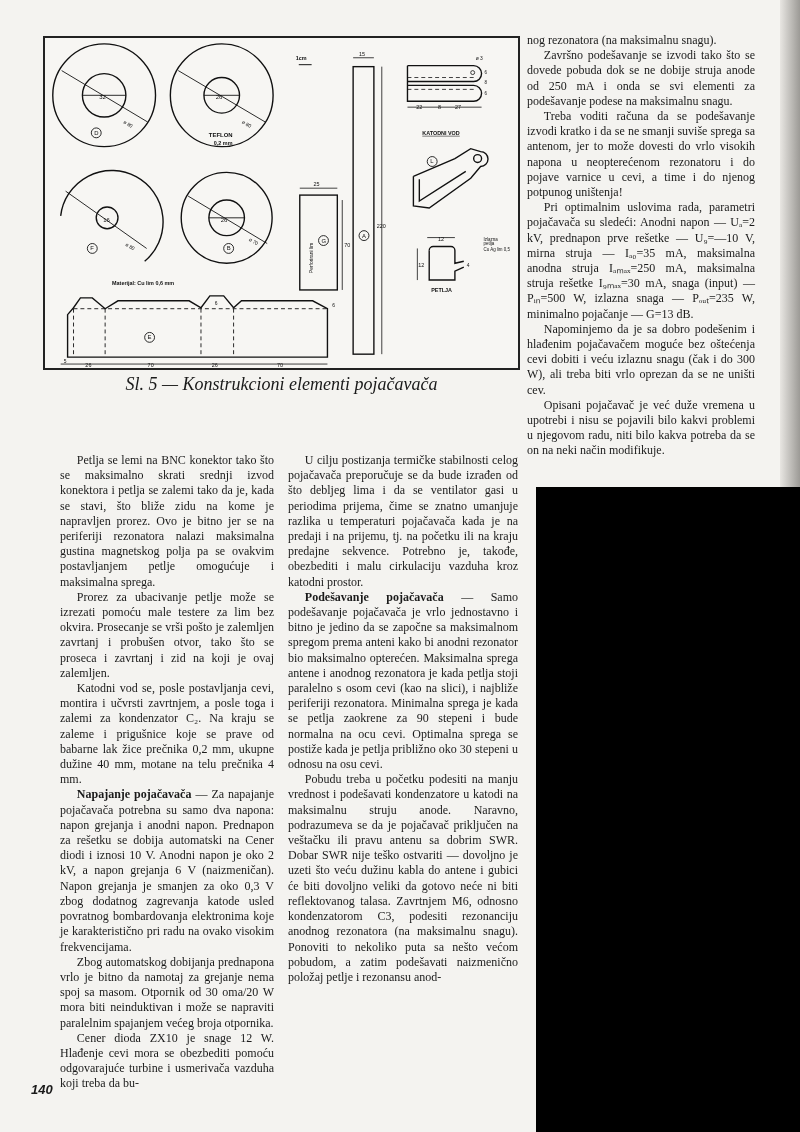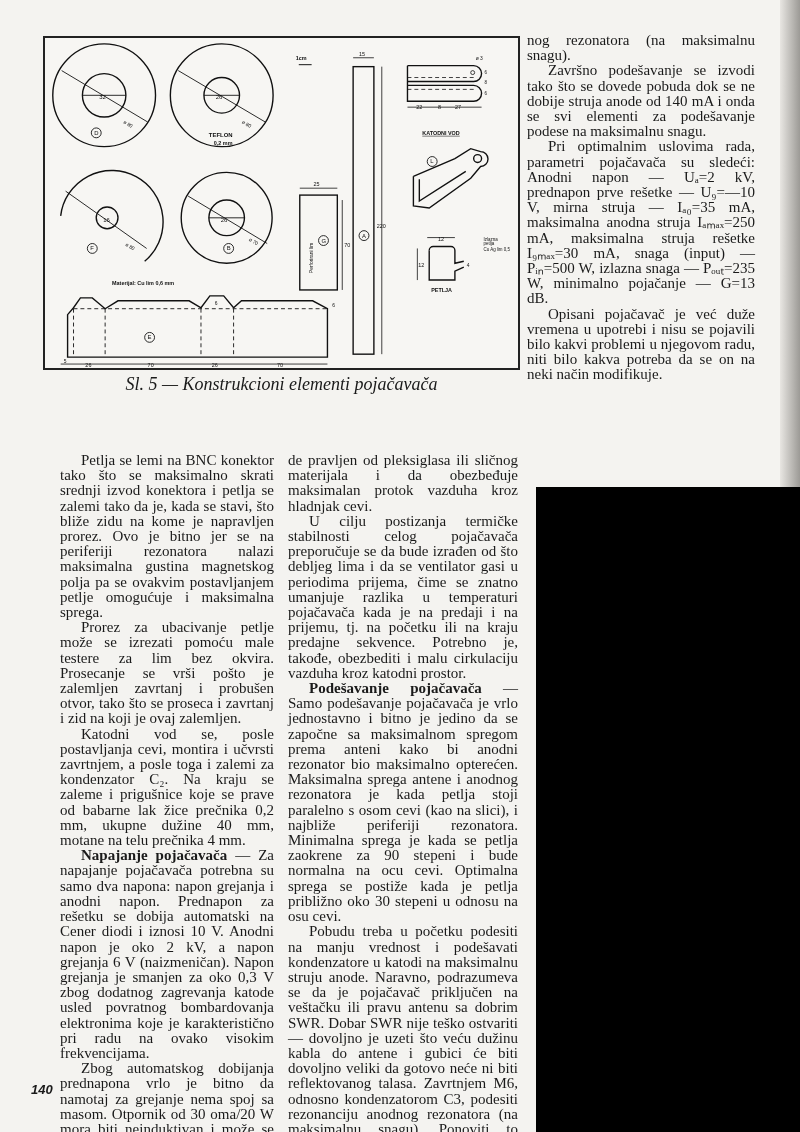--- a/index.html
+++ b/index.html
@@ -13,21 +13,21 @@
     position: absolute; left: 43px; top: 36px; width: 477px; height: 334px;
     border: 2px solid #222; box-sizing: border-box; background: #f7f6f3;
   }
   .figure-frame svg { position: absolute; left: 0; top: 0; width: 100%; height: 100%; }
   .caption {
     position: absolute; left: 43px; top: 374px; width: 477px; text-align: center;
     font-style: italic; font-size: 18px; font-family: "Liberation Serif", serif;
   }
   .col {
     position: absolute; font-family: "Liberation Serif", serif;
-    font-size: 15px; line-height: 15.2px; text-align: justify;
+    font-size: 12px; line-height: 15.2px; text-align: justify;
   }
   .col p { margin: 0; text-indent: 1.4em; }
   .col p.noindent { text-indent: 0; }
   .col b { font-weight: bold; }
   .col-1 { left: 60px; top: 453px; width: 214px; }
   .col-2 { left: 288px; top: 453px; width: 230px; }
   .col-3 { left: 527px; top: 33px; width: 228px; }
   .page-number {
     position: absolute; left: 31px; top: 1082px;
     font-family: "Liberation Sans", sans-serif; font-weight: bold; font-size: 13px; font-style: italic;
@@ -185,27 +185,28 @@
 
 <div class="col col-1">
     <p><span>Petlja se lemi na BNC konektor tako što se maksimalno skrati srednji izvod konektora i petlja se zalemi tako da je, kada se stavi, što bliže zidu na kome je napravljen prorez. Ovo je bitno jer se na periferiji rezonatora nalazi maksimalna gustina magnetskog polja pa se ovakvim postavljanjem petlje omogućuje i maksimalna sprega.</span></p>
     <p><span>Prorez za ubacivanje petlje može se izrezati pomoću male testere za lim bez okvira. Prosecanje se vrši pošto je zalemljen zavrtanj i probušen otvor, tako što se proseca i zavrtanj i zid na koji je ovaj zalemljen.</span></p>
     <p><span>Katodni vod se, posle postavljanja cevi, montira i učvrsti zavrtnjem, a posle toga i zalemi za kondenzator C₂. Na kraju se zaleme i prigušnice koje se prave od babarne lak žice prečnika 0,2 mm, ukupne dužine 40 mm, motane na telu prečnika 4 mm.</span></p>
     <p><b>Napajanje pojačavača</b><span> — Za napajanje pojačavača potrebna su samo dva napona: napon grejanja i anodni napon. Prednapon za rešetku se dobija automatski na Cener diodi i iznosi 10 V. Anodni napon je oko 2 kV, a napon grejanja 6 V (naizmeničan). Napon grejanja je smanjen za oko 0,3 V zbog dodatnog zagrevanja katode usled povratnog bombardovanja elektronima koje je karakteristično pri radu na ovako visokim frekvencijama.</span></p>
     <p><span>Zbog automatskog dobijanja prednapona vrlo je bitno da namotaj za grejanje nema spoj sa masom. Otpornik od 30 oma/20 W mora biti neinduktivan i može se napraviti paralelnim spajanjem većeg broja otpornika.</span></p>
     <p><span>Cener dioda ZX10 je snage 12 W. Hlađenje cevi mora se obezbediti pomoću odgovarajuće turbine i usmerivača vazduha koji treba da bu-</span></p>
   </div>
 <div class="col col-2">
-    <p class="noindent"><span>de pravljen od pleksiglasa ili sličnog materijala i da obezbeđuje maksimalan protok vazduha kroz hladnjak cevi.</span></p>
     <p><span>U cilju postizanja termičke stabilnosti celog pojačavača preporučuje se da bude izrađen od što debljeg lima i da se ventilator gasi u periodima prijema, čime se znatno umanjuje razlika u temperaturi pojačavača kada je na predaji i na prijemu, tj. na početku ili na kraju predajne sekvence. Potrebno je, takođe, obezbediti i malu cirkulaciju vazduha kroz katodni prostor.</span></p>
     <p><b>Podešavanje pojačavača</b><span> — Samo podešavanje pojačavača je vrlo jednostavno i bitno je jedino da se započne sa maksimalnom spregom prema anteni kako bi anodni rezonator bio maksimalno opterećen. Maksimalna sprega antene i anodnog rezonatora je kada petlja stoji paralelno s osom cevi (kao na slici), i najbliže periferiji rezonatora. Minimalna sprega je kada se petlja zaokrene za 90 stepeni i bude normalna na ocu cevi. Optimalna sprega se postiže kada je petlja približno oko 30 stepeni u odnosu na osu cevi.</span></p>
     <p><span>Pobudu treba u početku podesiti na manju vrednost i podešavati kondenzatore u katodi na maksimalnu struju anode. Naravno, podrazumeva se da je pojačavač priključen na veštačku ili pravu antenu sa dobrim SWR. Dobar SWR nije teško ostvariti — dovoljno je uzeti što veću dužinu kabla do antene i gubici će biti dovoljno veliki da gotovo neće ni biti reflektovanog talasa. Zavrtnjem M6, odnosno kondenzatorom C3, podesiti rezonanciju anodnog rezonatora (na maksimalnu snagu). Ponoviti to nekoliko puta sa nešto većom pobudom, a zatim podešavati naizmenično položaj petlje i rezonansu anod-</span></p>
   </div>
 <div class="col col-3">
     <p class="noindent"><span>nog rezonatora (na maksimalnu snagu).</span></p>
-    <p><span>Završno podešavanje se izvodi tako što se dovede pobuda dok se ne dobije struja anode od 140 mA i onda se svi elementi za podešavanje podese na maksimalnu snagu.</span></p>
+    <p><span>Završno podešavanje se izvodi tako što se dovede pobuda dok se ne dobije struja anode od 250 mA i onda se svi elementi za podešavanje podese na maksimalnu snagu.</span></p>
+    <p><span>Treba voditi računa da se podešavanje izvodi kratko i da se ne smanji suviše sprega sa antenom, jer to može dovesti do vrlo visokih napona u neopterećenom rezonatoru i do pojave varnice u cevi, a time i do njenog potpunog uništenja!</span></p>
     <p><span>Pri optimalnim uslovima rada, parametri pojačavača su sledeći: Anodni napon — Uₐ=2 kV, prednapon prve rešetke — U₉=—10 V, mirna struja — Iₐ₀=35 mA, maksimalna anodna struja Iₐₘₐₓ=250 mA, maksimalna struja rešetke I₉ₘₐₓ=30 mA, snaga (input) — Pᵢₙ=500 W, izlazna snaga — Pₒᵤₜ=235 W, minimalno pojačanje — G=13 dB.</span></p>
+    <p><span>Napominjemo da je sa dobro podešenim i hlađenim pojačavačem moguće bez oštećenja cevi dobiti i veću izlaznu snagu (čak i do 300 W), ali treba biti vrlo oprezan da se ne uništi cev.</span></p>
     <p><span>Opisani pojačavač je već duže vremena u upotrebi i nisu se pojavili bilo kakvi problemi u njegovom radu, niti bilo kakva potreba da se on na neki način modifikuje.</span></p>
   </div>
 
 <div class="black-block"></div>
 
 <div class="page-number">140</div>
 
 </body></html>

